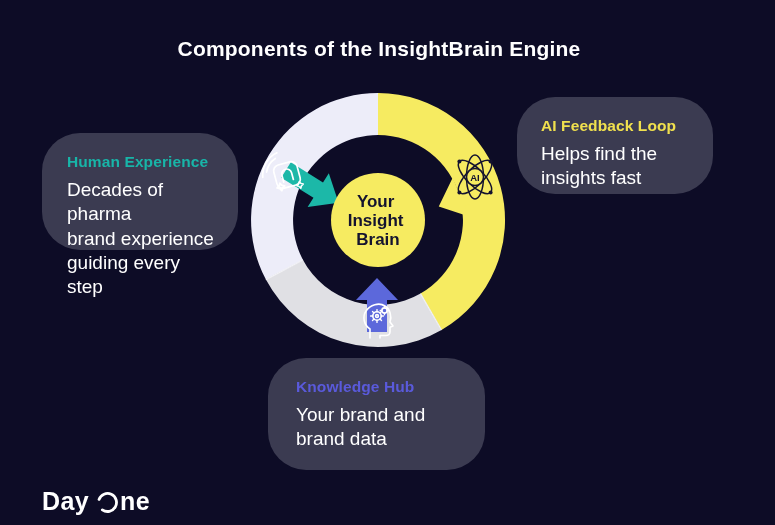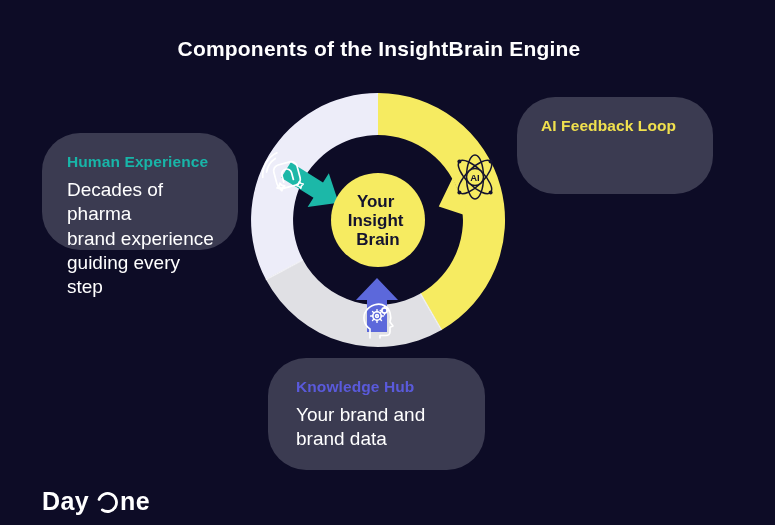--- a/index.html
+++ b/index.html
@@ -41,20 +41,22 @@
 
   <section class="card card-left">
     <h2 class="card-heading teal">Human Experience</h2>
     <p class="card-body">Decades of pharma
 brand experience
 guiding every step</p>
   </section>
 
   <section class="card card-right">
     <h2 class="card-heading yellow">AI Feedback Loop</h2>
+    <p class="card-body">Helps find the
+insights fast</p>
   </section>
 
   <section class="card card-bottom">
     <h2 class="card-heading purple">Knowledge Hub</h2>
     <p class="card-body">Your brand and
 brand data</p>
   </section>
 
   <svg class="diagram" width="280" height="280" viewBox="240 80 280 280">
 

